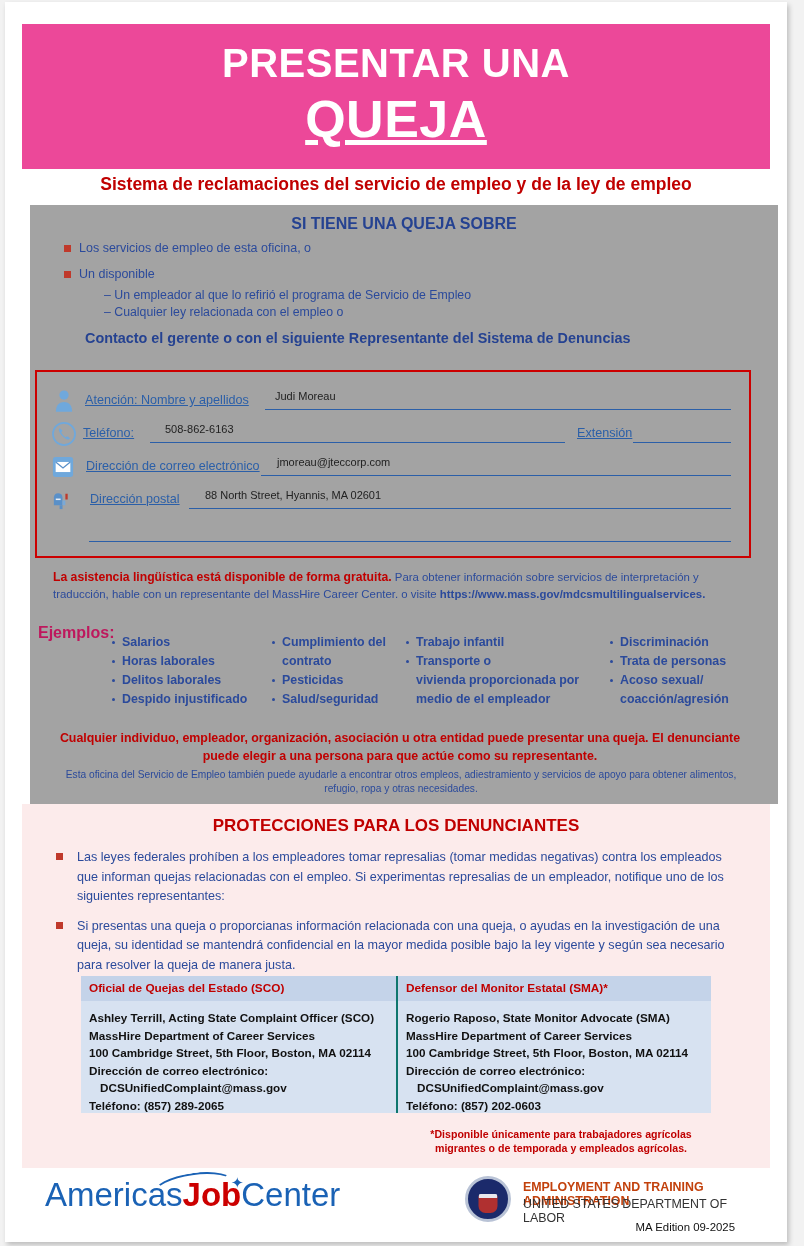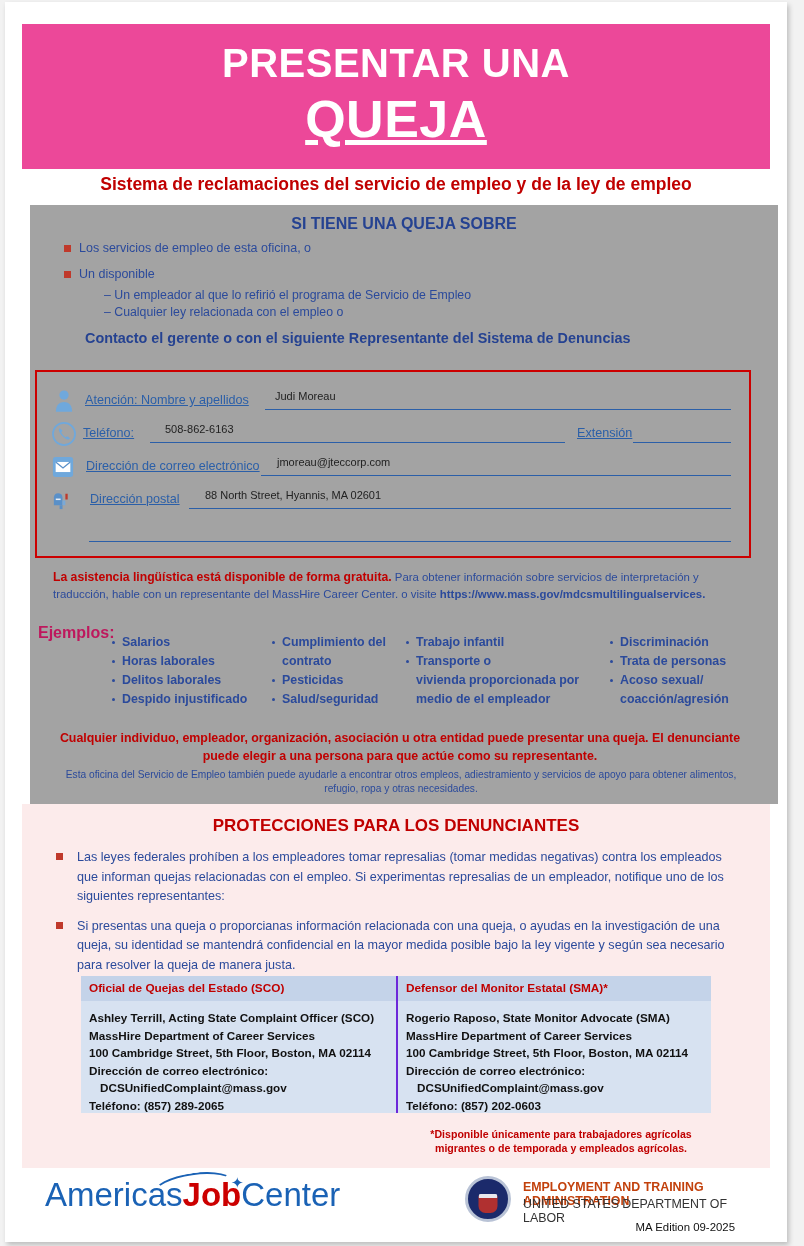--- a/index.html
+++ b/index.html
@@ -136,21 +136,21 @@
   .ccol{width:321px;box-sizing:border-box;}
   .ccol .chead{
     background:#c4d3e9;color:#c00000;font-weight:bold;font-size:11.8px;
     padding:5px 0 6px 8px;
   }
   .ccol .cbody{
     background:#d7e2f1;padding:8px 0 8px 8px;
     color:#111;font-weight:bold;font-size:11.7px;line-height:17.5px;
     height:112px;box-sizing:border-box;
   }
-  .ccol.right .chead,.ccol.right .cbody{border-left:2px solid #6d28d9;}
+  .ccol.right .chead,.ccol.right .cbody{border-left:2px solid #0f766e;}
   .indent{padding-left:11px;}
   .footnote{
     position:absolute;left:400px;top:1125px;width:312px;text-align:center;
     color:#c00000;font-weight:bold;font-size:10.6px;line-height:14px;
   }
   
   .footer{position:absolute;left:0;top:1166px;width:726px;height:72px;background:#fff;}
   .ajc{position:absolute;left:40px;top:8px;font-size:33px;white-space:nowrap;}
   .ajc .a{color:#1a62b5;}
   .ajc .job{color:#cc0000;font-weight:bold;}

